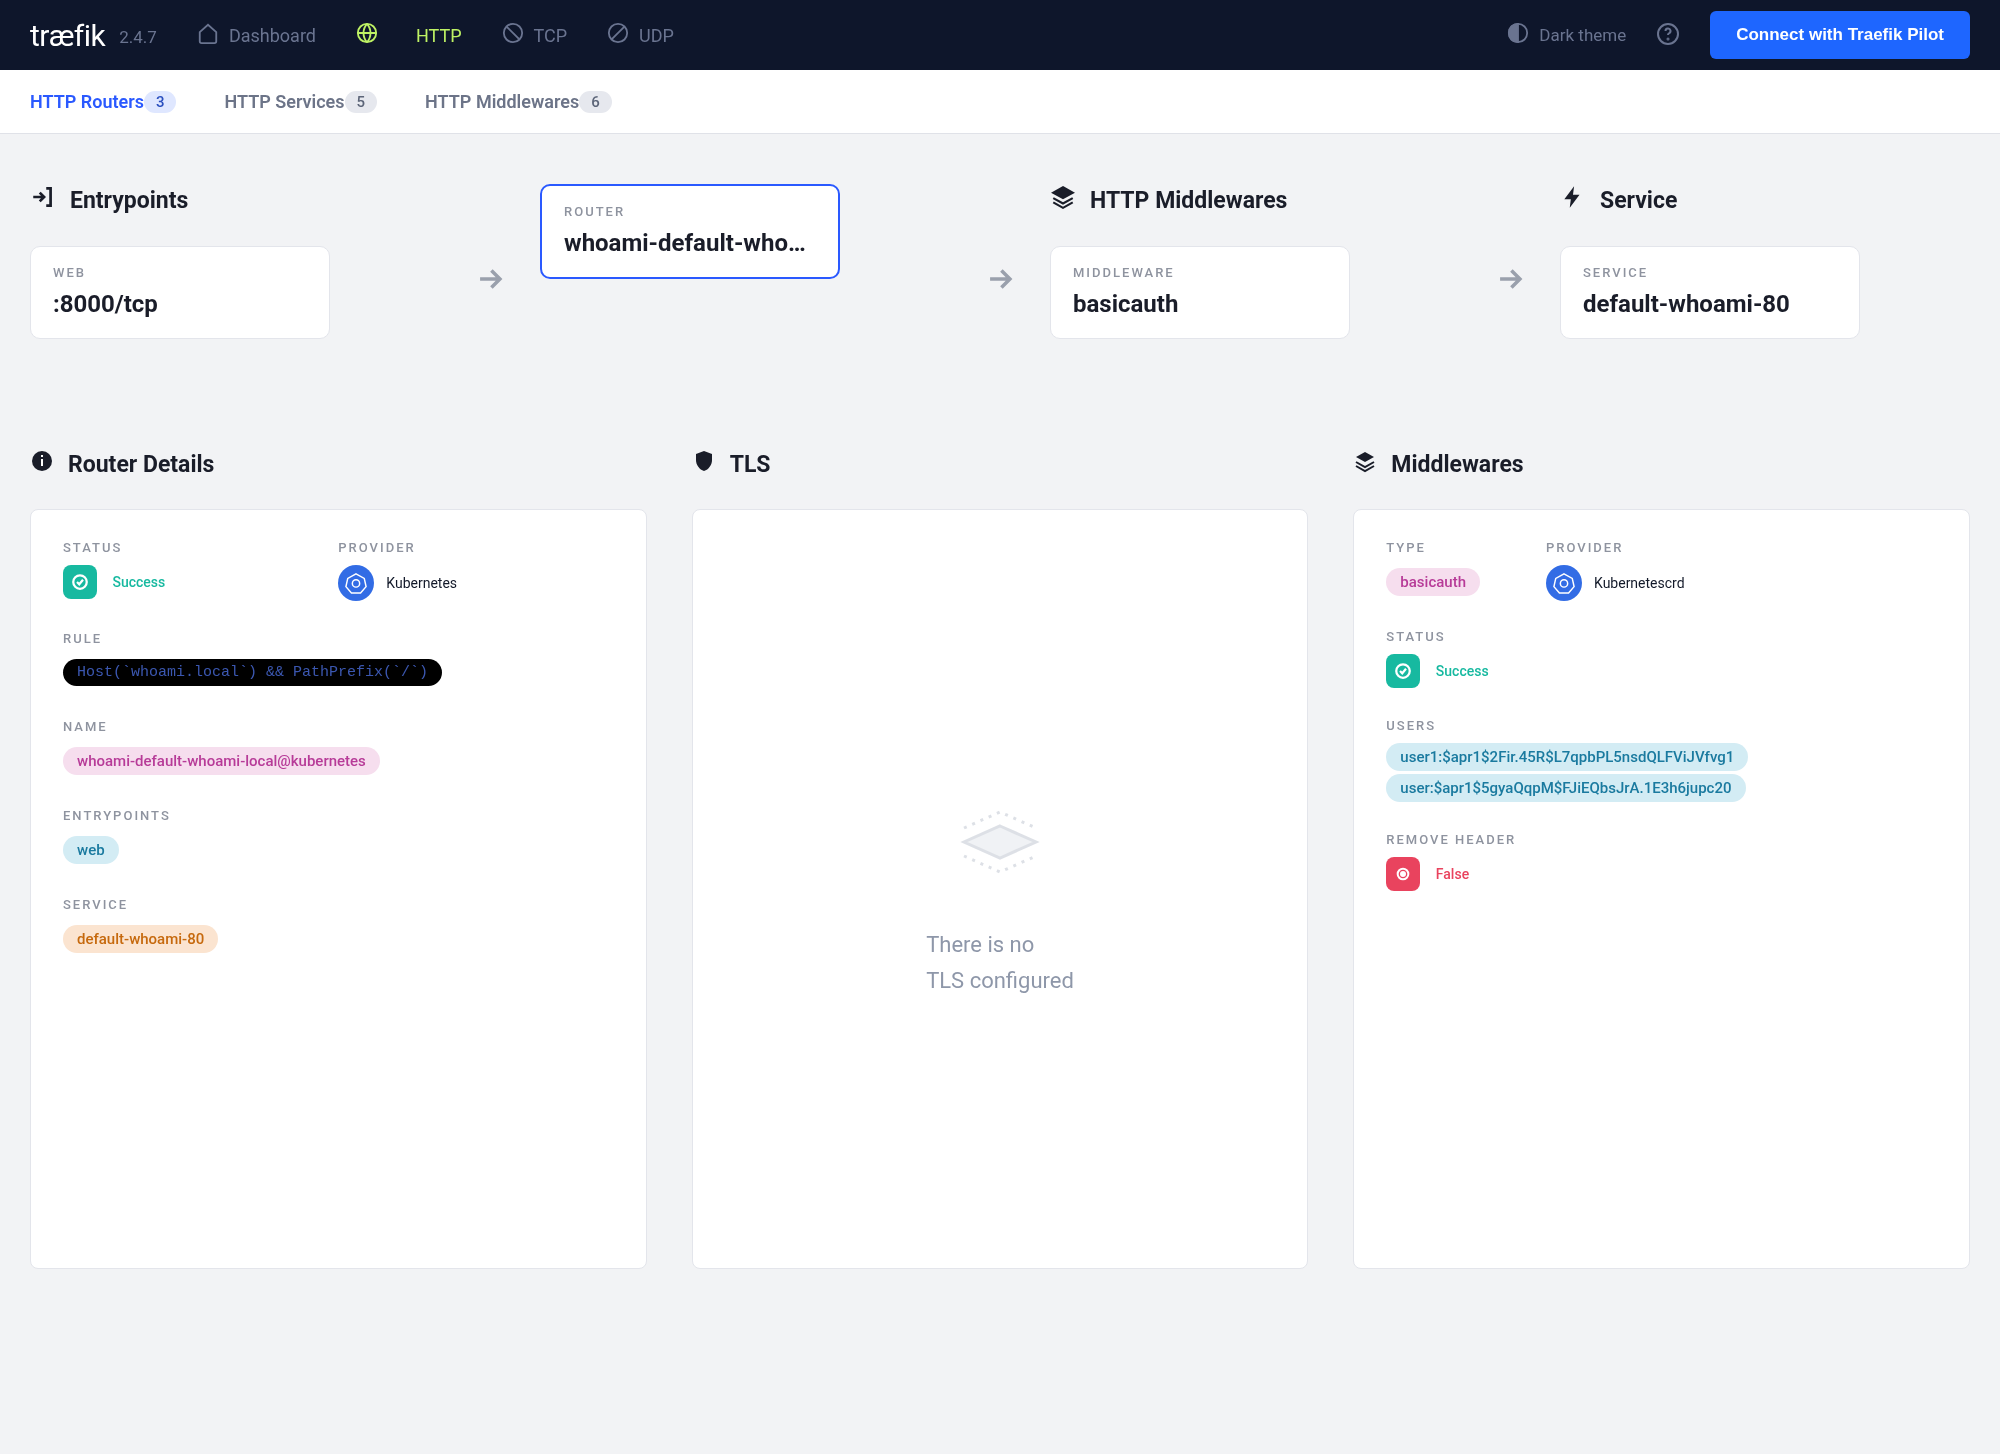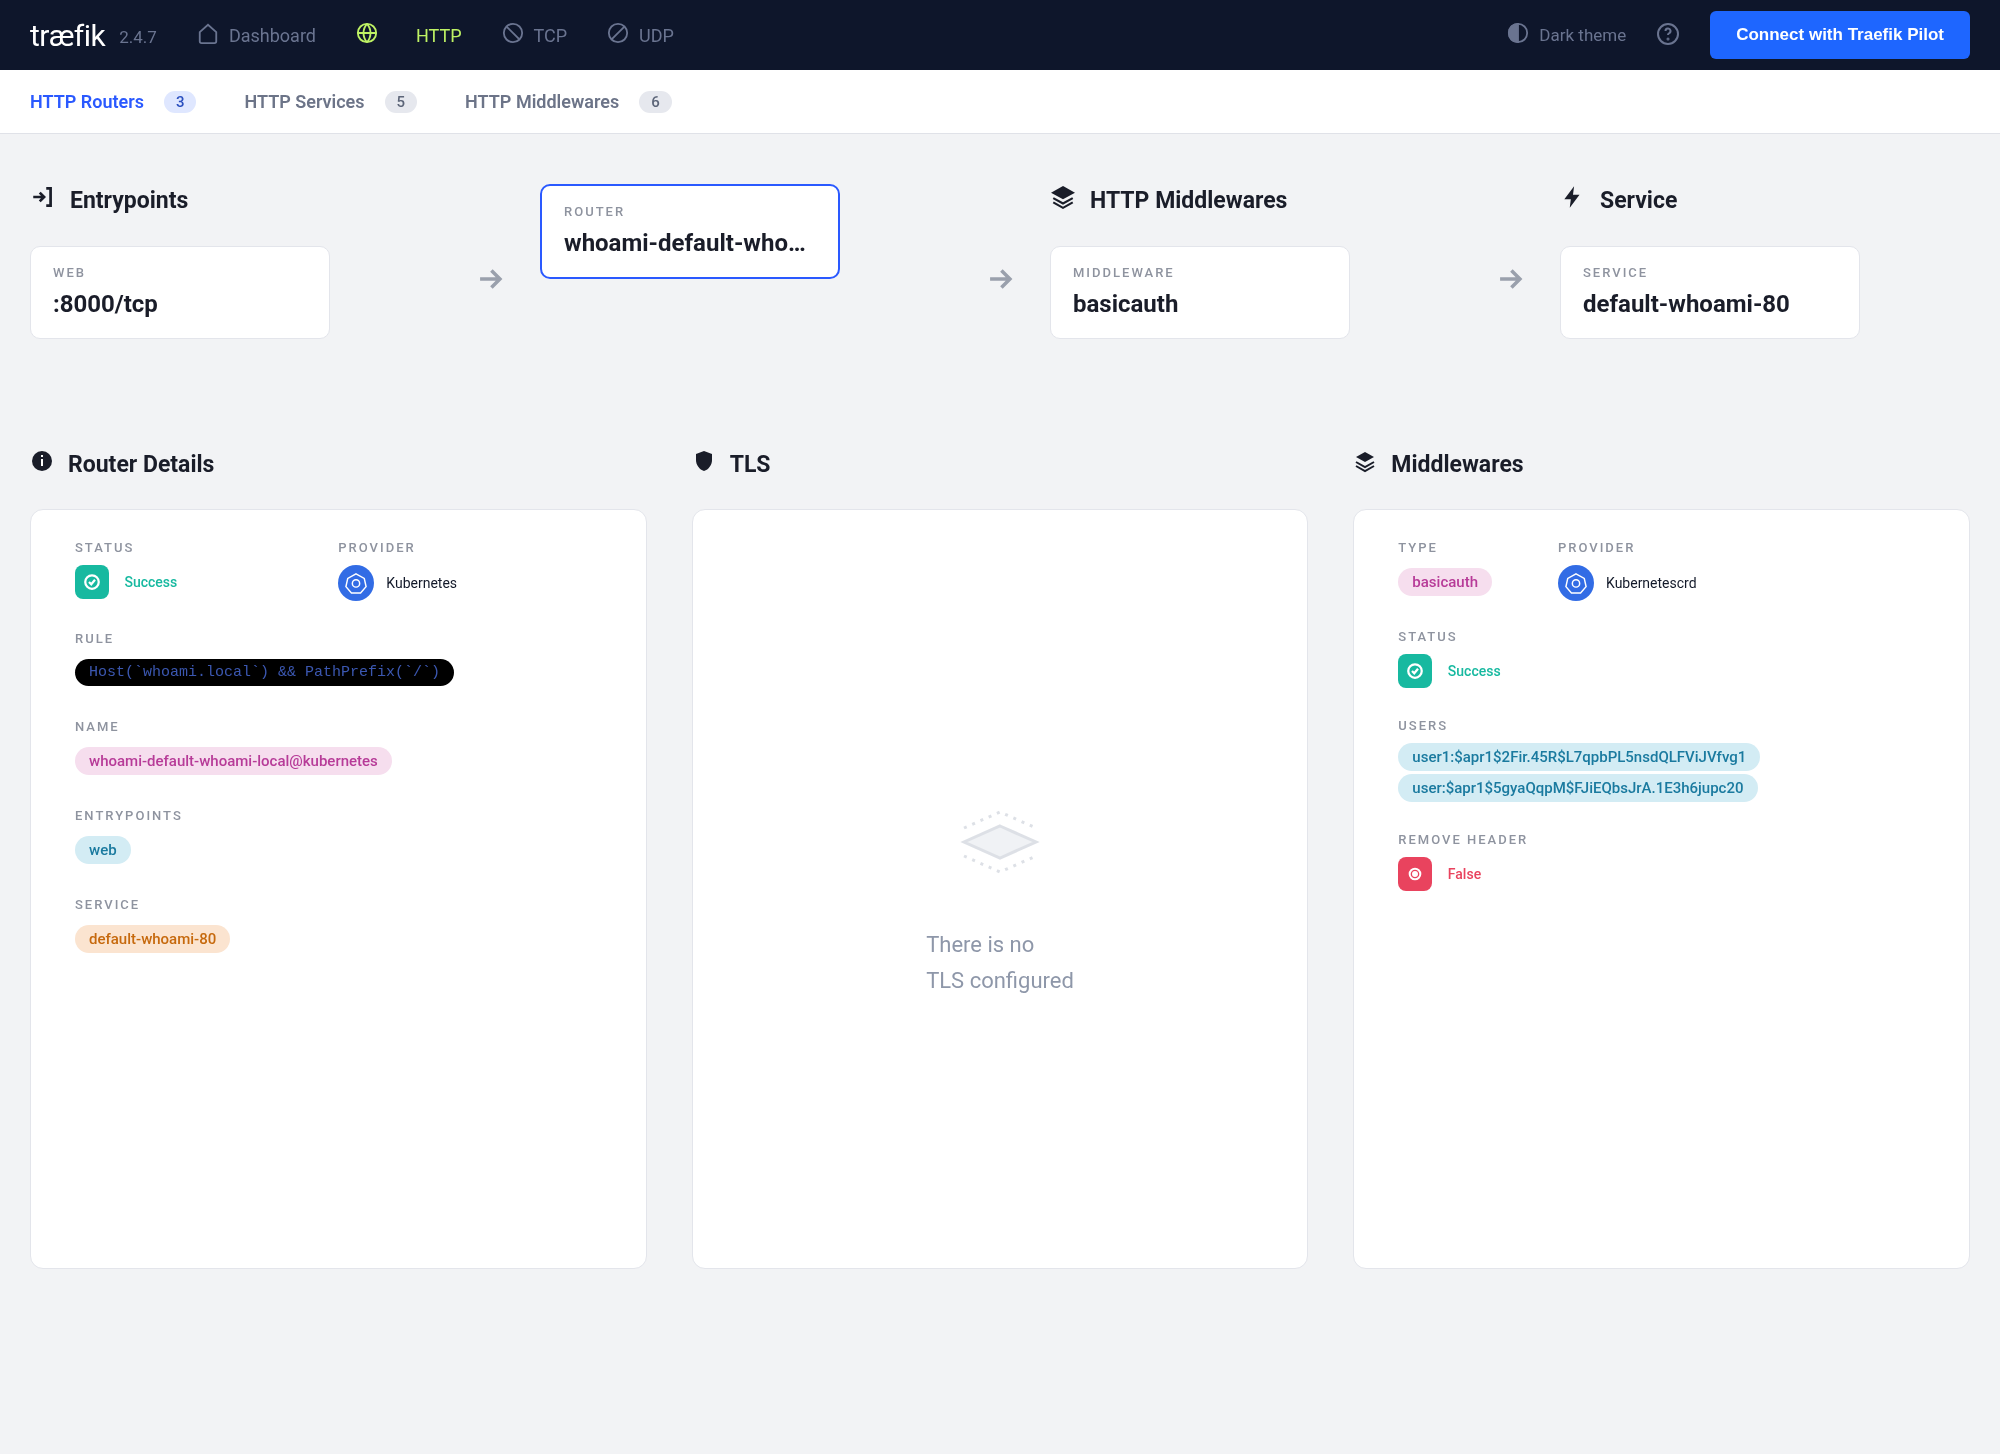--- a/index.html
+++ b/index.html
@@ -62,21 +62,21 @@
   .subtabs {
     background: #fff;
     border-bottom: 1px solid #e0e2e8;
     padding: 0 30px;
     display: flex;
     align-items: center;
     gap: 48px;
     height: 64px;
   }
   .subtab {
-    display: flex; align-items: center; gap: 20px;
+    display: flex; align-items: center; gap: 0;
     color: #6c7488; font-size: 18px; font-weight: 600; cursor: pointer;
   }
   .subtab.active { color: #2a59ff; }
   .badge {
     background: #e6e8ee;
     color: #5c6578;
     border-radius: 12px;
     padding: 2px 12px;
     font-size: 15px;
     font-weight: 500;
@@ -120,22 +120,22 @@
   .details-row { display: flex; gap: 45px; align-items: flex-start; }
   .section { flex: 1; }
   .section-head {
     display: flex; align-items: center; gap: 14px;
     font-size: 23px; font-weight: 700; color: #1a1d29; margin-bottom: 30px;
   }
   .section-head svg { width: 24px; height: 24px; }
   .panel {
     background: #fff;
     border: 1px solid #e3e5eb;
-    border-radius: 13px;
-    padding: 30px 44px;
+    border-radius: 8px;
+    padding: 30px 32px;
     min-height: 760px;
   }
   .panel.center {
     display: flex; flex-direction: column; align-items: center; justify-content: center;
     color: #8e97a9; 
   }
   .panel.center .no-tls-text { font-size: 22px; line-height: 1.6; margin-top: 24px; }
 
   .kv-grid { display: flex; flex-wrap: wrap; }
   .kv { margin-bottom: 30px; min-width: 180px; }

